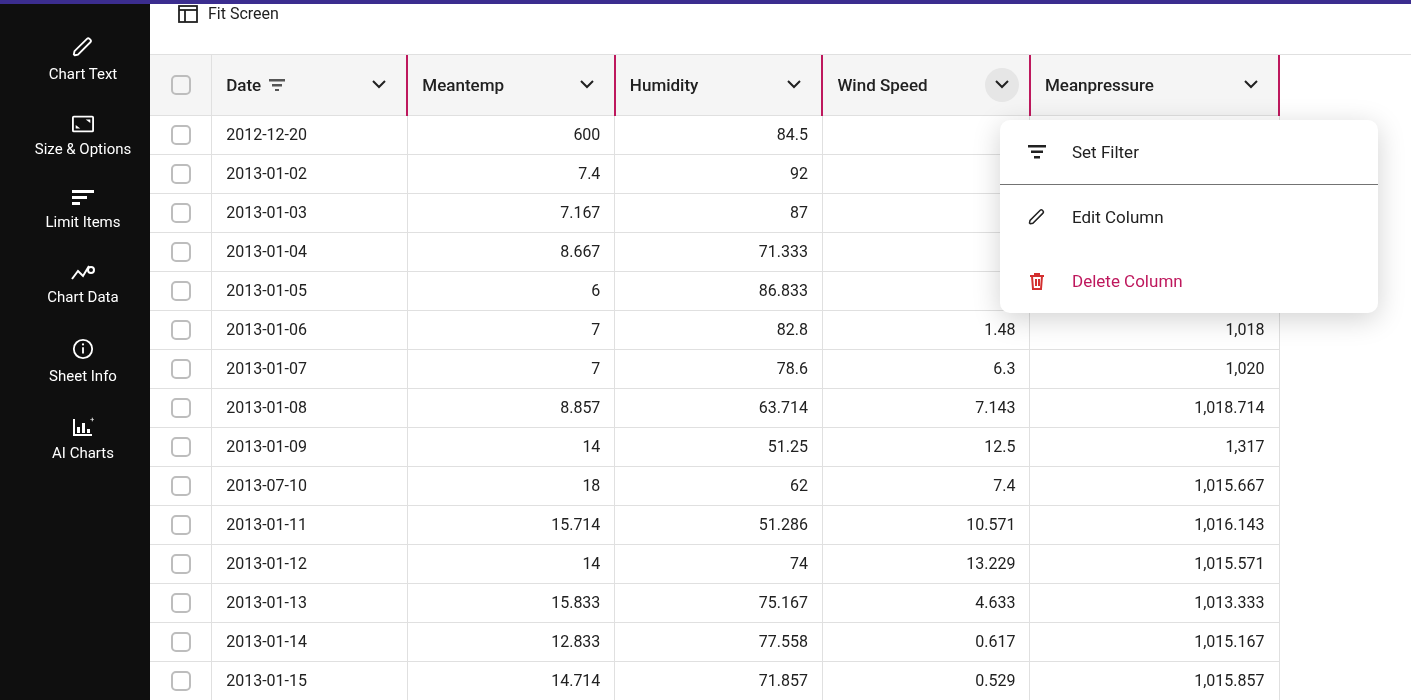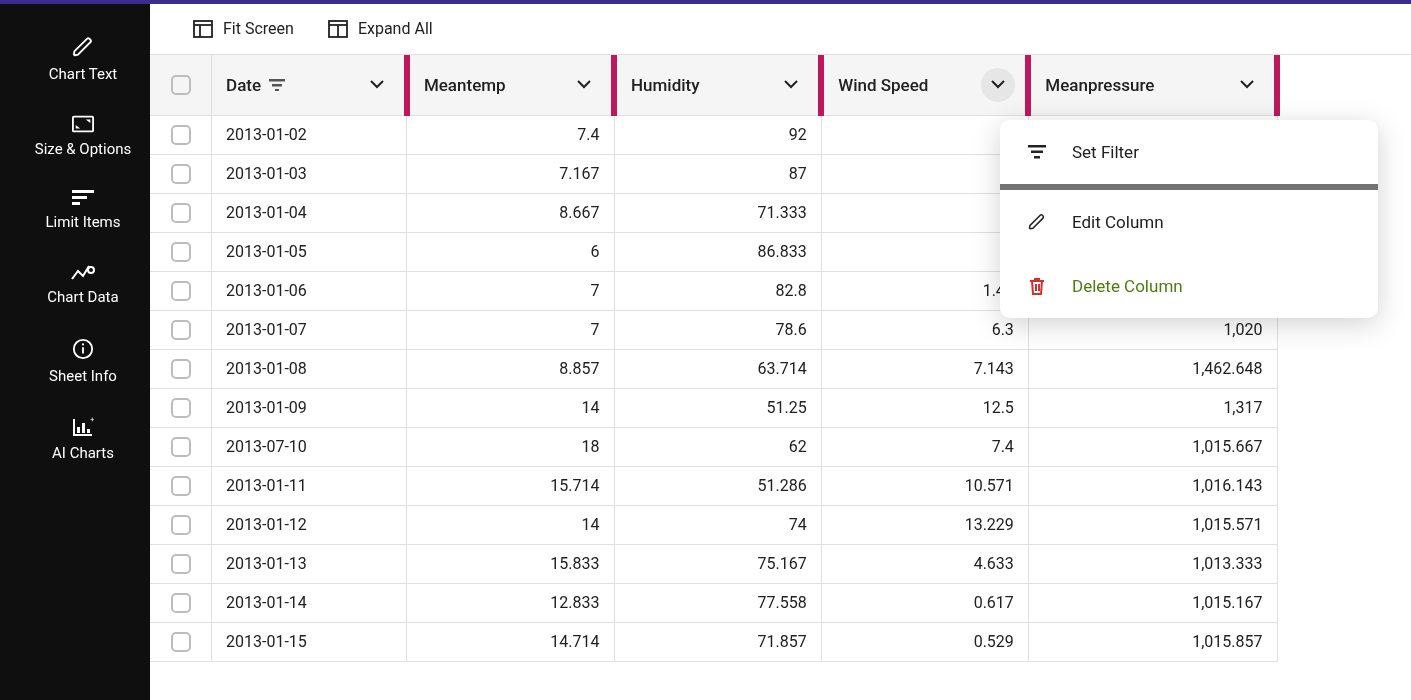--- a/index.html
+++ b/index.html
@@ -49,24 +49,25 @@
   .main {
     position: absolute;
     top: 4px; left: 150px; right: 0; bottom: 0;
     background: #ffffff;
     display: flex;
     flex-direction: column;
   }
   .toolbar {
     height: 50px;
     display: flex;
-    align-items: center;
-    padding-left: 43px;
+    align-items: flex-start;
+    padding-left: 28px;
     gap: 34px;
     border-bottom: 1px solid transparent;
+    flex-direction: column;
   }
   .toolbar-btn {
     display: flex;
     align-items: center;
     gap: 10px;
     font-size: 16px;
     color: #212121;
     cursor: pointer;
   }
 
@@ -78,21 +79,21 @@
   table {
     border-collapse: collapse;
     width: 1130px;
   }
   thead th {
     background: #f5f5f5;
     font-weight: 500;
     text-align: left;
     height: 60px;
     border-bottom: 1px solid #e0e0e0;
-    border-right: 6px solid #be185d;
+    border-right: 2px solid #be185d;
     position: relative;
   }
   thead th .th-inner {
     display: flex;
     align-items: center;
     justify-content: space-between;
     padding: 0 10px 0 14px;
     height: 100%;
   }
   tbody td {
@@ -139,23 +140,23 @@
   }
   .dropdown-item {
     display: flex;
     align-items: center;
     gap: 26px;
     padding: 22px 28px;
     font-size: 17px;
     cursor: pointer;
   }
   .dropdown-item:first-child {
-    border-bottom: 6px solid #737373;
-  }
-  .dropdown-item.danger { color: #4d7c0f; }
+    border-bottom: 1px solid #737373;
+  }
+  .dropdown-item.danger { color: #be185d; }
 
   .th-title {
     display: flex;
     align-items: center;
     gap: 8px;
     font-size: 17px;
   }
 
   
   svg { display: block; }
@@ -323,20 +324,28 @@
                     <path d="M1 1l6 6 6-6"></path>
                   </svg>
               </span>
             </div>
           </th>
         </tr>
       </thead>
       <tbody id="table-body">
           <tr>
             <td class="col-check"><span class="checkbox"></span></td>
+            <td class="col-date">2012-12-20</td>
+            <td class="col-num">600</td>
+            <td class="col-num">84.5</td>
+            <td class="col-num"></td>
+            <td class="col-num" style="width:210px;"></td>
+          </tr>
+          <tr>
+            <td class="col-check"><span class="checkbox"></span></td>
             <td class="col-date">2013-01-02</td>
             <td class="col-num">7.4</td>
             <td class="col-num">92</td>
             <td class="col-num"></td>
             <td class="col-num" style="width:210px;"></td>
           </tr>
           <tr>
             <td class="col-check"><span class="checkbox"></span></td>
             <td class="col-date">2013-01-03</td>
             <td class="col-num">7.167</td>
@@ -375,21 +384,21 @@
             <td class="col-num">78.6</td>
             <td class="col-num">6.3</td>
             <td class="col-num" style="width:210px;margin-left:12px;">1,020</td>
           </tr>
           <tr>
             <td class="col-check"><span class="checkbox"></span></td>
             <td class="col-date">2013-01-08</td>
             <td class="col-num">8.857</td>
             <td class="col-num">63.714</td>
             <td class="col-num">7.143</td>
-            <td class="col-num" style="width:210px;">1,462.648</td>
+            <td class="col-num" style="width:210px;">1,018.714</td>
           </tr>
           <tr>
             <td class="col-check"><span class="checkbox"></span></td>
             <td class="col-date">2013-01-09</td>
             <td class="col-num">14</td>
             <td class="col-num">51.25</td>
             <td class="col-num">12.5</td>
             <td class="col-num" style="width:210px;">1,317</td>
           </tr>
           <tr>

